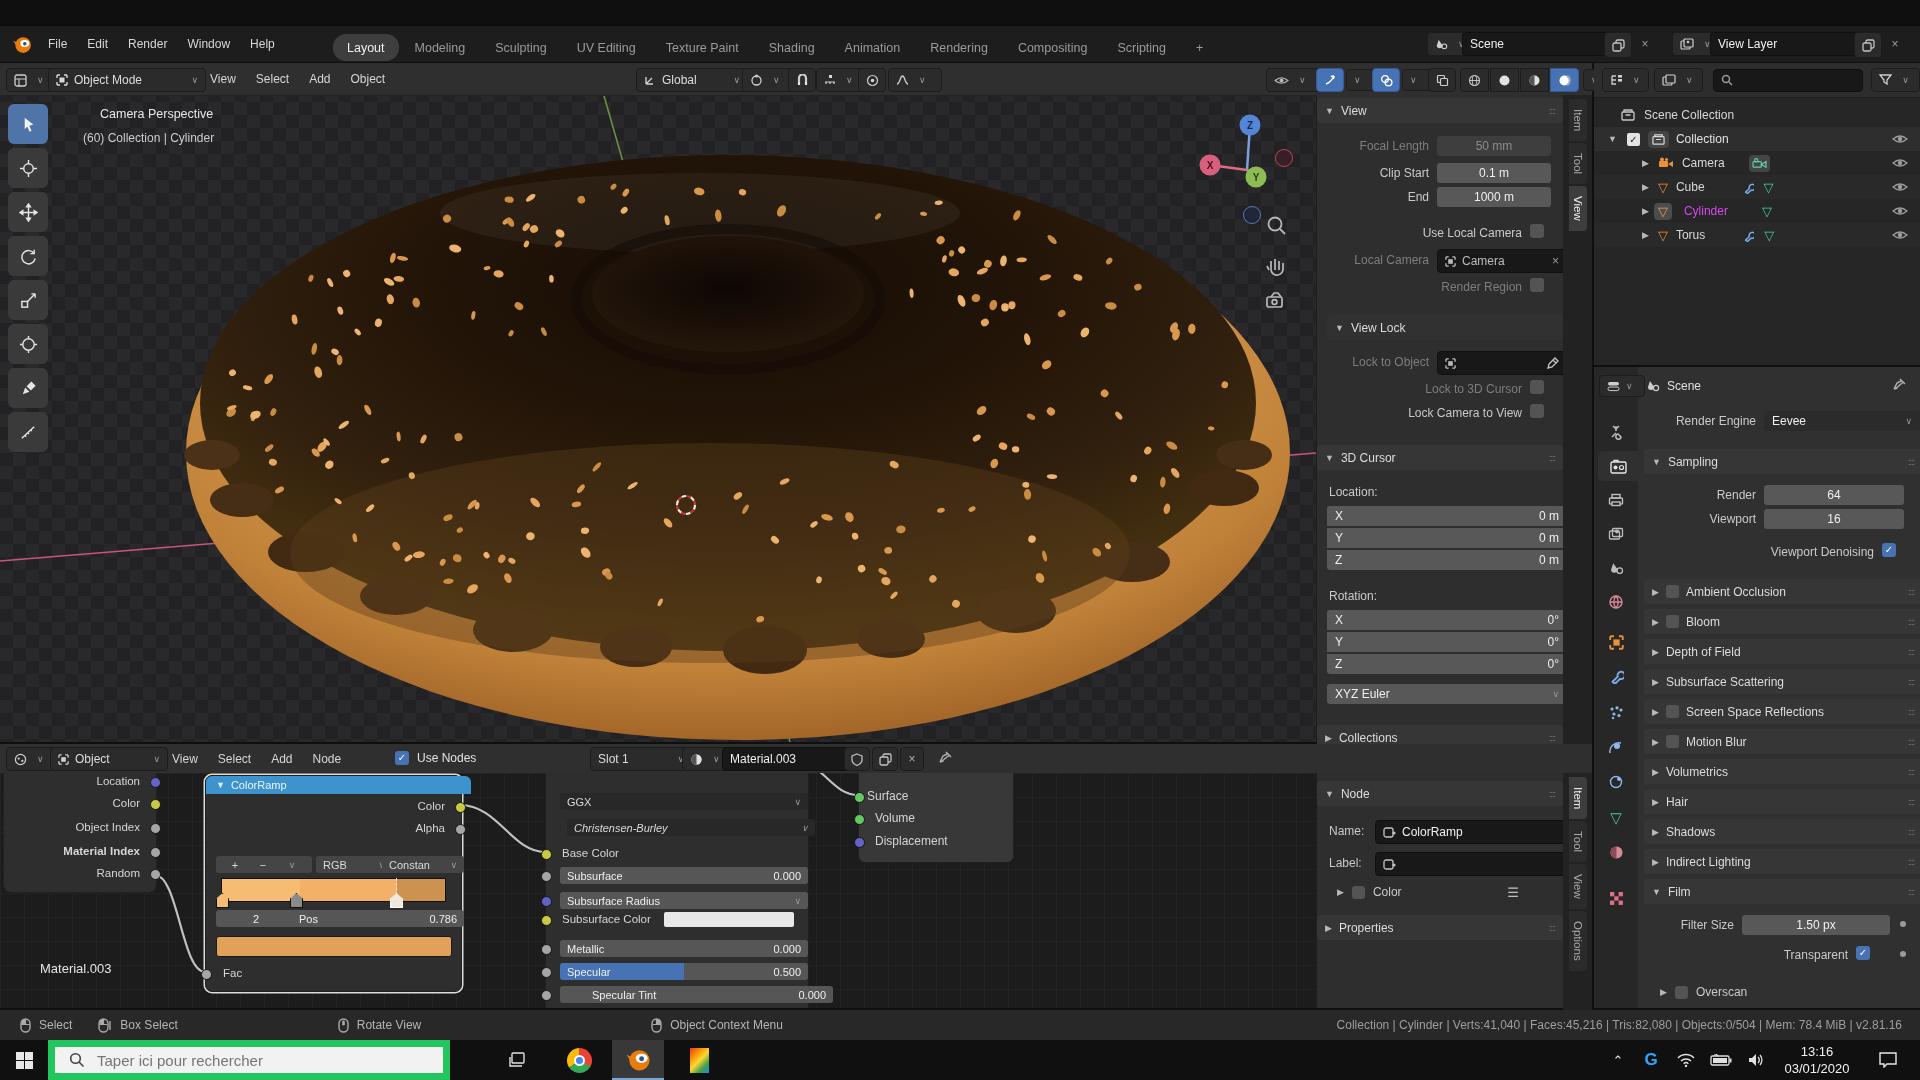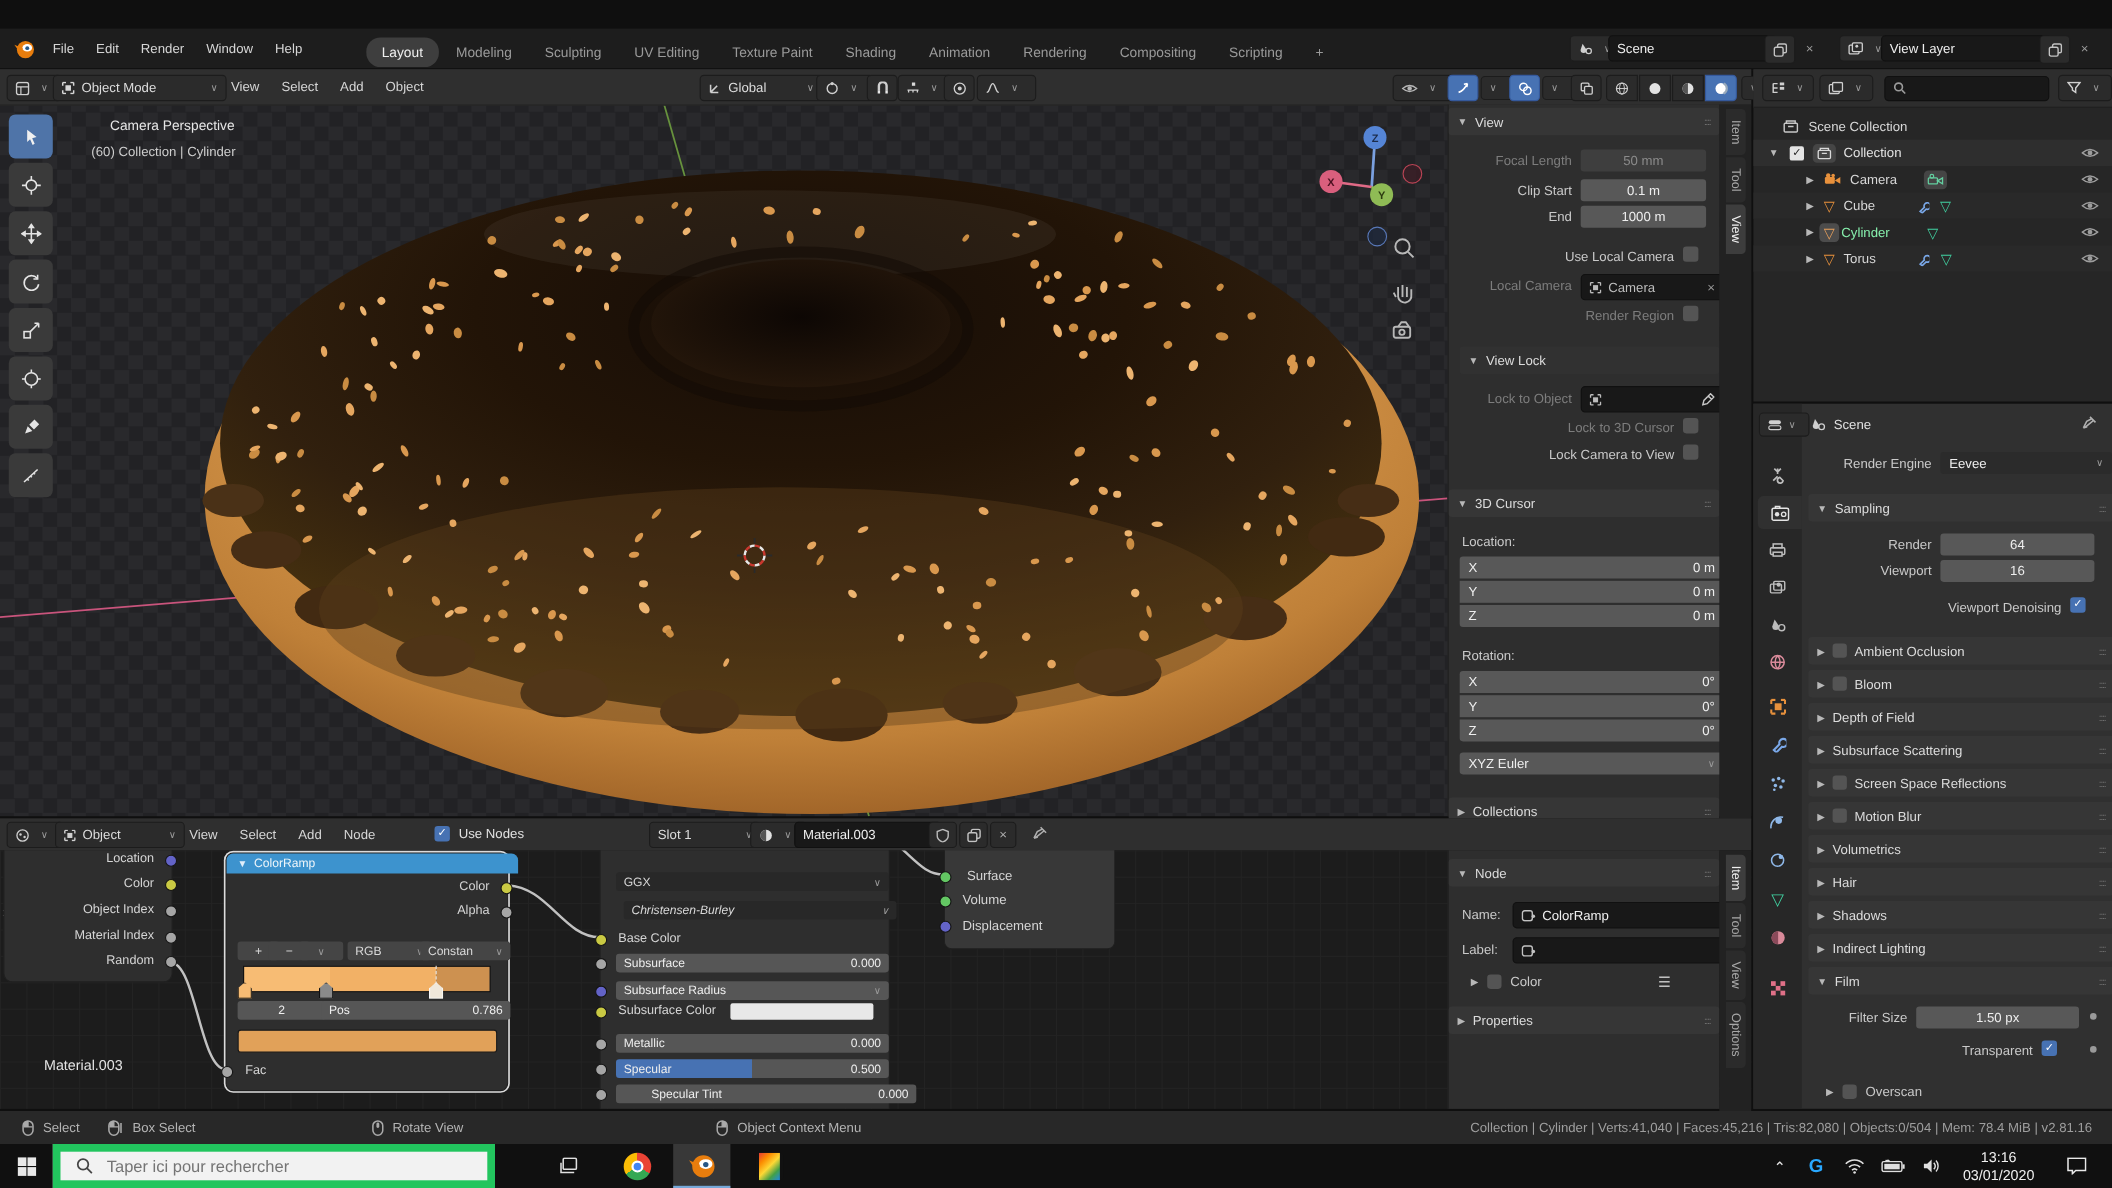--- a/index.html
+++ b/index.html
@@ -722,21 +722,21 @@
         </svg>
       <span style="margin-left:10px;color:#41d0a0;font-size:13px;">▽</span>
       <svg class="eye" style="margin-left:auto;margin-right:12px;" width="16" height="12" viewBox="0 0 16 12">
           <path d="M1,6 Q8,0 15,6 Q8,12 1,6 Z" fill="none" stroke="#b2b2b2" stroke-width="1.3"></path>
           <circle cx="8" cy="6" r="2.2" fill="#b2b2b2"></circle>
         </svg>
     </div>
     <div class="a fx" style="left:0;top:136px;width:326px;height:24px;">
       <span class="tri" style="margin-left:48px;">▶</span>
       <span style="margin-left:5px;background:#4c4c4c;border-radius:4px;padding:1px 4px;"><span style="color:#e8a05c;font-size:13px;">▽</span></span>
-      <span style="margin-left:2px;color:#86efac;">Cylinder</span>
+      <span style="margin-left:12px;color:#d946ef;">Cylinder</span>
       <span style="margin-left:34px;color:#41d0a0;font-size:13px;">▽</span>
       <svg class="eye" style="margin-left:auto;margin-right:12px;" width="16" height="12" viewBox="0 0 16 12">
           <path d="M1,6 Q8,0 15,6 Q8,12 1,6 Z" fill="none" stroke="#b2b2b2" stroke-width="1.3"></path>
           <circle cx="8" cy="6" r="2.2" fill="#b2b2b2"></circle>
         </svg>
     </div>
     <div class="a fx" style="left:0;top:160px;width:326px;height:24px;background:#292929;">
       <span class="tri" style="margin-left:48px;">▶</span>
       <span style="margin-left:9px;color:#e8913c;font-size:13px;">▽</span>
       <span style="margin-left:8px;color:#d8d8d8;">Torus</span>
@@ -1020,21 +1020,21 @@
         <path d="M155,102 C178,102 182,199 205,199"></path>
         <path d="M460,32 C498,32 512,79 545,79"></path>
         <path d="M812,-8 C832,8 840,22 858,22"></path>
       </svg>
       <div class="a" style="left:2px;top:48px;color:#9a9a9a;font-size:14px;">›</div>
 
       <div class="node" style="left:3px;top:-14px;width:152px;height:132px;border-radius:0 0 8px 8px;">
         <div class="a nlbl rt" style="right:16px;top:15px;width:120px;">Location</div>
         <div class="a nlbl rt" style="right:16px;top:37px;width:120px;">Color</div>
         <div class="a nlbl rt" style="right:16px;top:61px;width:120px;">Object Index</div>
-        <div class="a nlbl rt" style="right:16px;top:85px;width:120px;">Material Index</div>
+        <div class="a nlbl rt" style="right:16px;top:85px;width:120px;font-weight:bold;">Material Index</div>
         <div class="a nlbl rt" style="right:16px;top:107px;width:120px;">Random</div>
         <div class="sock" style="right:-5px;top:17px;background:#6363c7;"></div>
         <div class="sock" style="right:-5px;top:39px;background:#c9c943;"></div>
         <div class="sock" style="right:-5px;top:63px;background:#a5a5a5;"></div>
         <div class="sock" style="right:-5px;top:87px;background:#a5a5a5;"></div>
         <div class="sock" style="right:-5px;top:109px;background:#a5a5a5;"></div>
       </div>
 
       <div class="node" style="left:205px;top:2px;width:255px;height:215px;box-shadow:0 0 0 1.5px #dcdcdc;">
         <div class="a fx" style="left:0;top:0;width:255px;height:18px;background:#3d93ce;border-radius:6px 6px 0 0;padding-left:10px;color:#eef5fa;font-size:11px;">
@@ -1114,21 +1114,21 @@
         <div class="sock" style="left:-5px;top:87px;background:#c9c943;"></div>
         <div class="sock" style="left:-5px;top:109px;background:#a5a5a5;"></div>
         <div class="sock" style="left:-5px;top:134px;background:#6363c7;"></div>
         <div class="sock" style="left:-5px;top:153px;background:#c9c943;"></div>
         <div class="sock" style="left:-5px;top:182px;background:#a5a5a5;"></div>
         <div class="sock" style="left:-5px;top:205px;background:#a5a5a5;"></div>
         <div class="sock" style="left:-5px;top:228px;background:#a5a5a5;"></div>
       </div>
 
       <div class="node" style="left:858px;top:-8px;width:154px;height:96px;background:#383838;">
-        <div class="a nlbl" style="left:20px;top:23px;font-size:12px;">Surface</div>
+        <div class="a nlbl" style="left:8px;top:23px;font-size:12px;">Surface</div>
         <div class="a nlbl" style="left:16px;top:45px;font-size:12px;">Volume</div>
         <div class="a nlbl" style="left:16px;top:68px;font-size:12px;">Displacement</div>
         <div class="sock" style="left:-5px;top:26px;background:#63c763;"></div>
         <div class="sock" style="left:-5px;top:48px;background:#63c763;"></div>
         <div class="sock" style="left:-5px;top:71px;background:#6363c7;"></div>
       </div>
 
       <div class="a" style="left:40px;top:188px;color:#e4e4e4;font-size:13px;">Material.003</div>
     </div>
 

